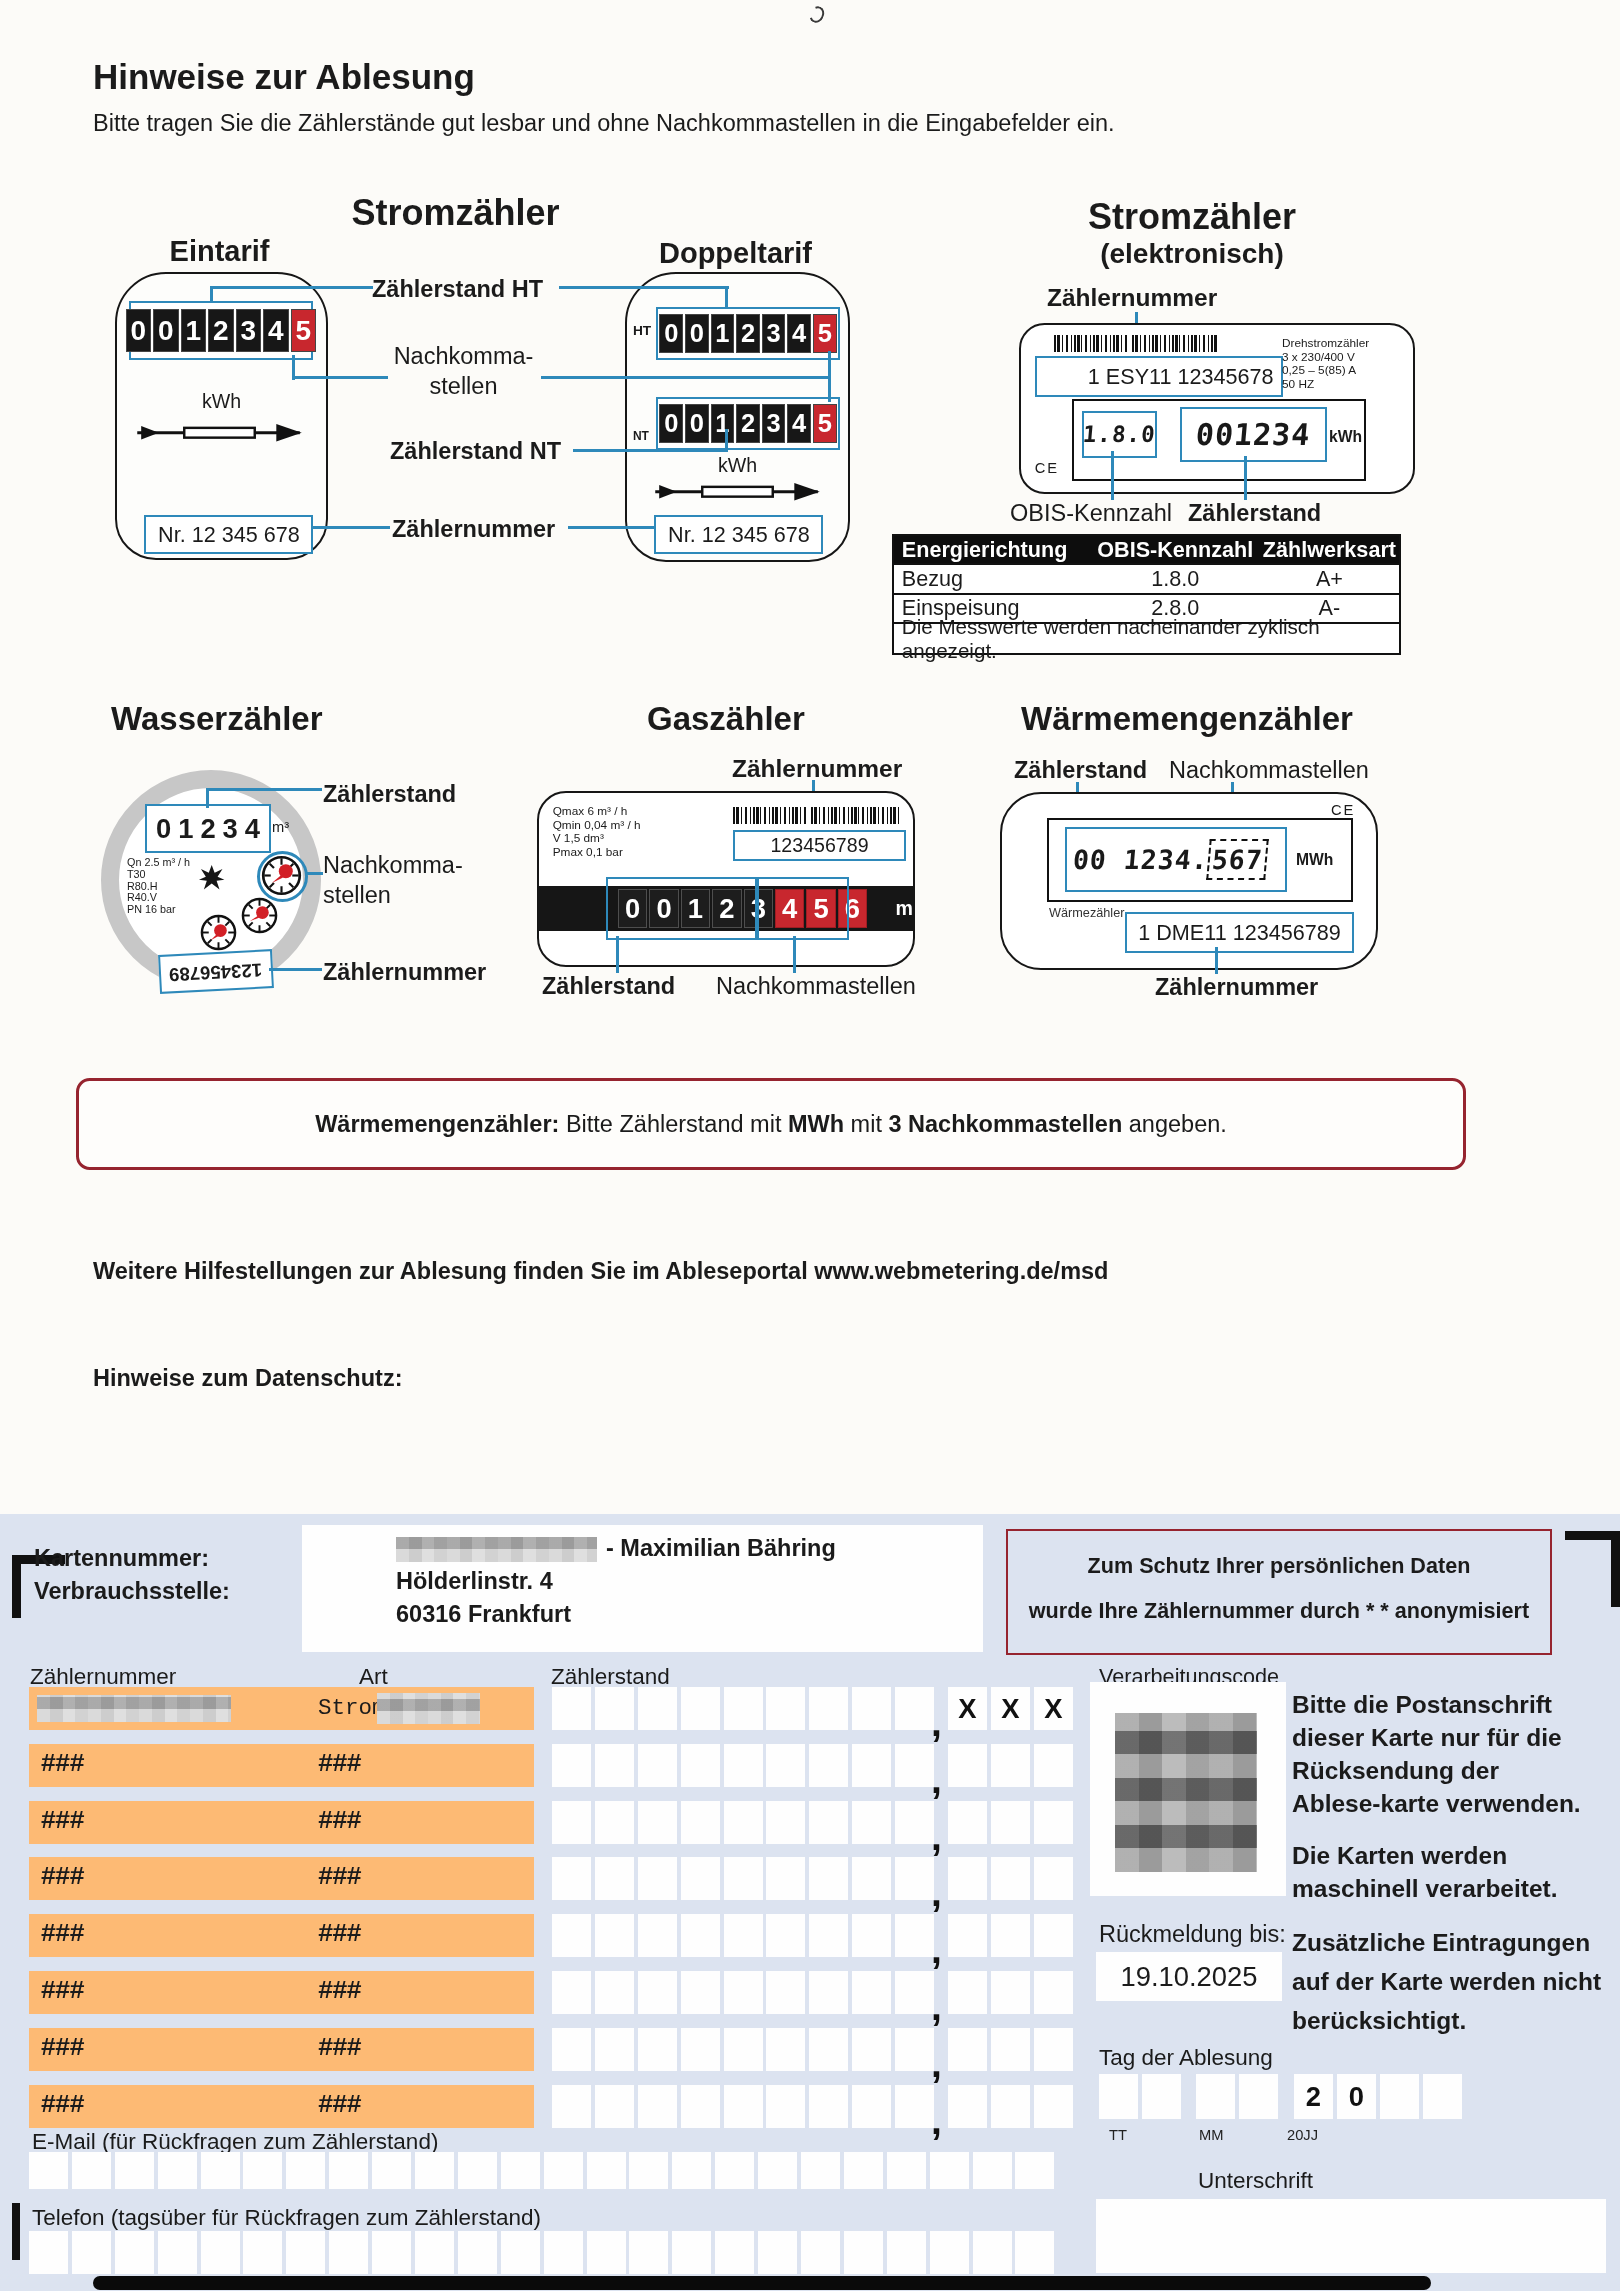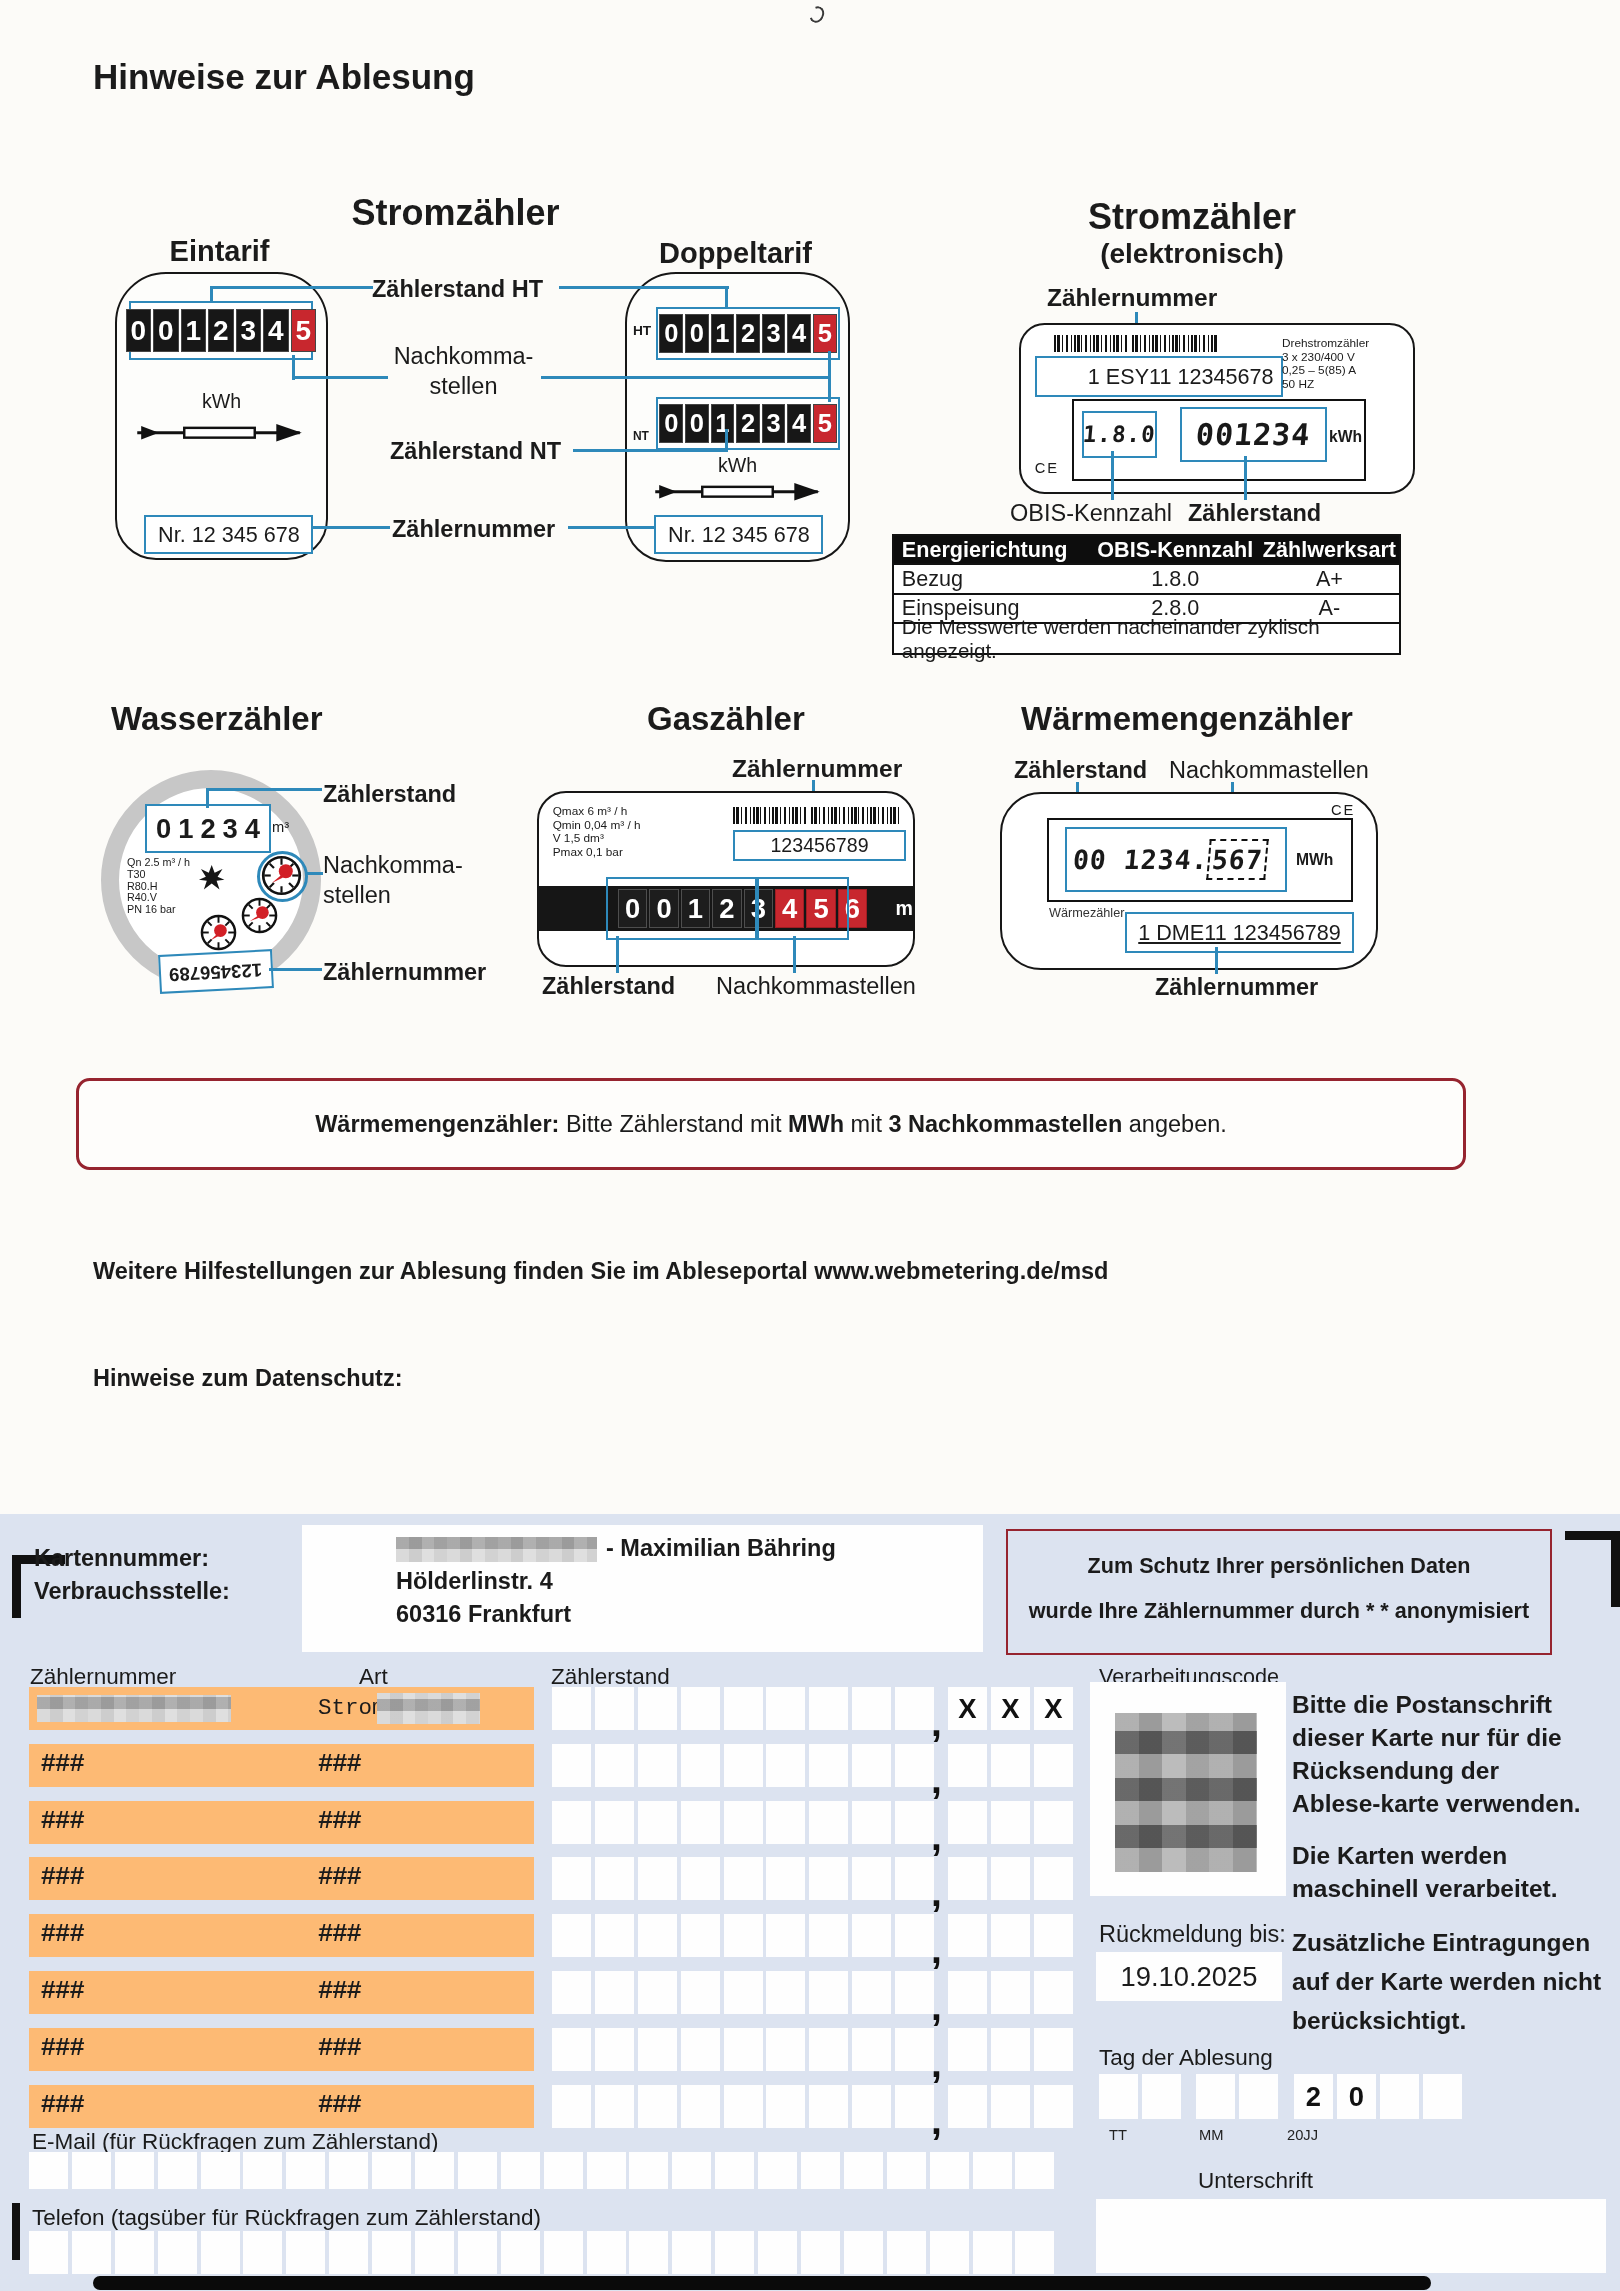--- a/index.html
+++ b/index.html
@@ -51,20 +51,21 @@
   .boxgrid{position:absolute;display:flex;gap:3.9px;}
   .crop{position:absolute;background:#111;}
   .unit-lab{position:absolute;font-size:14.7px;color:#222;}
 </style>
 </head>
 <body>
 
 <div id="page">
 
   <div class="abs b" style="left:93px;top:57px;font-size:35px;">Hinweise zur Ablesung</div>
+  <div class="abs" style="left:93px;top:110px;font-size:23.5px;">Bitte tragen Sie die Zählerstände gut lesbar und ohne Nachkommastellen in die Eingabefelder ein.</div>
   <div class="abs" style="left:810px;top:5.9px;width:9.8px;height:12.7px;border:2.9px solid #3a3a3a;border-radius:50%;border-left-color:transparent;transform:rotate(25deg);"></div>
 
   <div class="abs b" style="left:350px;top:192px;width:211px;text-align:center;font-size:36px;">Stromzähler</div>
   <div class="abs b" style="left:115px;top:235px;width:209px;text-align:center;font-size:29px;">Eintarif</div>
   <div class="abs b" style="left:625px;top:237px;width:221px;text-align:center;font-size:29px;">Doppeltarif</div>
 
   <div class="meter" style="left:115px;top:272px;width:209px;height:284px;border-radius:51px 51px 41px 41px;">
     <div class="bluebox abs" style="left:11.8px;top:27.4px;width:180px;height:55px;">
       <div class="digrow">
           <span class="mcell">0</span>
@@ -325,21 +326,21 @@
   <div class="meter" style="left:1000px;top:792px;width:374px;height:174px;border-radius:41px;background:#fff;">
     <div class="abs" style="left:329px;top:7.8px;font-size:14.7px;letter-spacing:2px;">CE</div>
     <div class="abs" style="left:45px;top:23.5px;width:302px;height:80px;border:2px solid #111;background:#fff;">
       <div class="bluebox abs" style="left:15.7px;top:7.8px;width:222px;height:65px;justify-content:flex-start;padding-left:5.9px;box-sizing:border-box;">
         <span class="lcd" style="font-size:26.5px;">00 1234.</span>
           <span class="lcd" style="font-size:26.5px;border:2.5px dashed #111;padding:2.9px 2px;">567</span>
       </div>
       <div class="abs b" style="left:247px;top:31px;font-size:15.7px;">MWh</div>
     </div>
     <div class="abs" style="left:47px;top:112px;font-size:12.7px;color:#333;">Wärmezähler</div>
-    <div class="bluebox abs" style="left:123px;top:118px;width:225px;height:37px;font-size:21.6px;text-decoration:underline;">1 DME11 123456789</div>
+    <div class="bluebox abs" style="left:123px;top:118px;width:225px;height:37px;font-size:21.6px;">1 DME11 123456789</div>
   </div>
   <div class="cl" style="left:1215px;top:947px;width:2.9px;height:27.4px;"></div>
   <div class="abs b callout" style="left:1155px;top:974px;">Zählernummer</div>
 
   <div class="abs" style="left:76px;top:1078px;width:1384px;height:86px;border:3.9px solid #96242f;border-radius:13.7px;background:#fefdfb;display:flex;align-items:center;justify-content:center;font-size:23.5px;">
     <span><b>Wärmemengenzähler:</b><span> Bitte Zählerstand mit </span><b>MWh</b><span> mit </span><b>3 Nachkommastellen</b><span> angeben.</span></span>
   </div>
 
   <div class="abs b" style="left:93px;top:1258px;font-size:23.5px;">Weitere Hilfestellungen zur Ablesung finden Sie im Ableseportal www.webmetering.de/msd</div>
   <div class="abs b" style="left:93px;top:1365px;font-size:23.5px;">Hinweise zum Datenschutz:</div>

